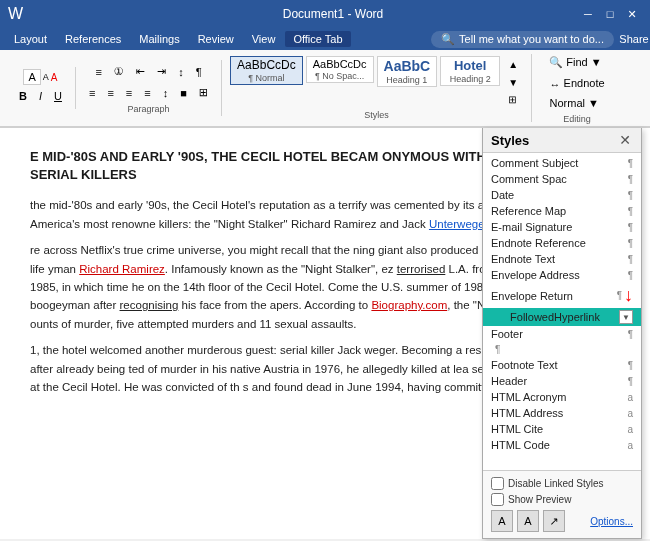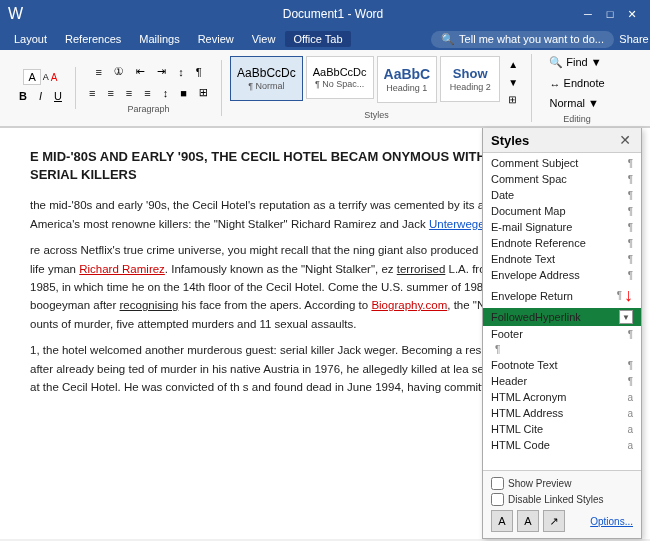--- a/index.html
+++ b/index.html
@@ -59,21 +59,21 @@
       background: rgba(255,255,255,0.15);
       border-radius: 10px;
       padding: 2px 10px;
       color: white;
       font-size: 11px;
       gap: 4px;
     }
     .style-preview {
       display: flex; flex-direction: column; align-items: center;
       border: 1px solid #d0d0d0;
-      padding: 9px 6px;
+      padding: 1px 6px;
       background: white;
       cursor: pointer;
       min-width: 60px;
     }
     .style-preview.active { border-color: #2b579a; background: #dde8f5; }
     .style-preview-text { font-size: 12px; }
     .style-preview-label { font-size: 9px; color: #555; margin-top: 1px; }
     .style-normal .style-preview-text { font-size: 12px; color: #000; }
     .style-no-space .style-preview-text { font-size: 11px; color: #000; }
     .style-h1 .style-preview-text { font-size: 14px; color: #2b579a; font-weight: bold; }
@@ -153,21 +153,21 @@
     }
     .style-item {
       display: flex;
       align-items: center;
       justify-content: space-between;
       padding: 2px 8px;
       cursor: pointer;
       font-size: 11px;
       color: #222;
     }
-    .style-item.selected { background: #15803d; }
+    .style-item.selected { background: #14b8a6; text-align: center; }
     .style-item-name { flex: 1; }
     .style-item-icon { color: #888; font-size: 10px; margin-left: 4px; }
     .style-item-dropdown { 
       width: 14px; height: 14px; 
       border: 1px solid #999; 
       background: white;
       display: flex; align-items: center; justify-content: center;
       font-size: 8px; color: #555;
     }
     .styles-panel-footer {
@@ -315,21 +315,21 @@
         </div>
         <div class="style-preview style-no-space">
           <span class="style-preview-text">AaBbCcDc</span>
           <span class="style-preview-label">¶ No Spac...</span>
         </div>
         <div class="style-preview style-h1">
           <span class="style-preview-text">AaBbC</span>
           <span class="style-preview-label">Heading 1</span>
         </div>
         <div class="style-preview style-h2">
-          <span class="style-preview-text" style="font-size:13px; color:#2b579a;">Show</span>
+          <span class="style-preview-text" style="font-size:13px; color:#2b579a;">Hotel</span>
           <span class="style-preview-label">Heading 2</span>
         </div>
         <div style="display:flex; flex-direction:column; justify-content:space-between; height:52px;">
           <button class="rb-btn" style="font-size:10px;">▲</button>
           <button class="rb-btn" style="font-size:10px;">▼</button>
           <button class="rb-btn" style="font-size:10px;">⊞</button>
         </div>
       </div>
       <div class="rb-label">Styles</div>
     </div>
@@ -371,21 +371,21 @@
       </div>
       <div class="style-item">
         <span class="style-item-name">Comment Spac</span>
         <span class="style-item-icon">¶</span>
       </div>
       <div class="style-item">
         <span class="style-item-name">Date</span>
         <span class="style-item-icon">¶</span>
       </div>
       <div class="style-item">
-        <span class="style-item-name">Document Map</span>
+        <span class="style-item-name">Reference Map</span>
         <span class="style-item-icon">¶</span>
       </div>
       <div class="style-item">
         <span class="style-item-name">E-mail Signature</span>
         <span class="style-item-icon">¶</span>
       </div>
       <div class="style-item">
         <span class="style-item-name">Endnote Reference</span>
         <span class="style-item-icon">¶</span>
       </div>
@@ -435,25 +435,25 @@
       </div>
       <div class="style-item">
         <span class="style-item-name">HTML Code</span>
         <span class="style-item-icon">a</span>
       </div>
 
     </div>
     <div class="styles-panel-footer">
       <div class="footer-checkbox">
         <input type="checkbox" style="">
-        <span>Show Preview</span>
+        <span>Disable Linked Styles</span>
       </div>
       <div class="footer-checkbox">
         <input type="checkbox" style="">
-        <span>Disable Linked Styles</span>
+        <span>Show Preview</span>
       </div>
       <div class="footer-btns">
         <button class="footer-btn" title="New Style">A</button>
         <button class="footer-btn" title="Style Inspector">A</button>
         <button class="footer-btn" title="Manage Styles">↗</button>
         <span class="options-link">Options...</span>
       </div>
     </div>
   </div>
 

